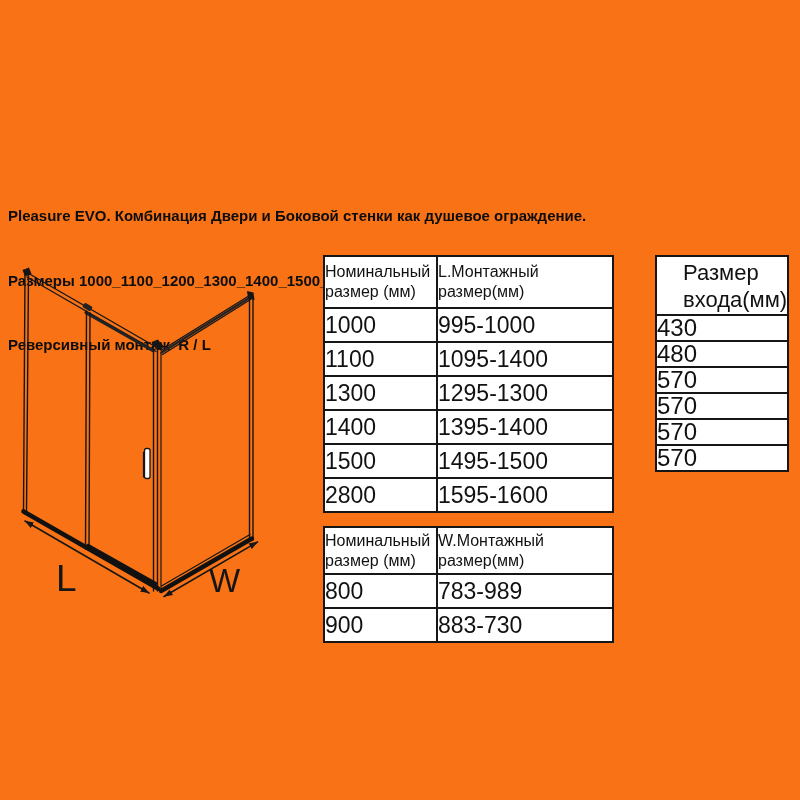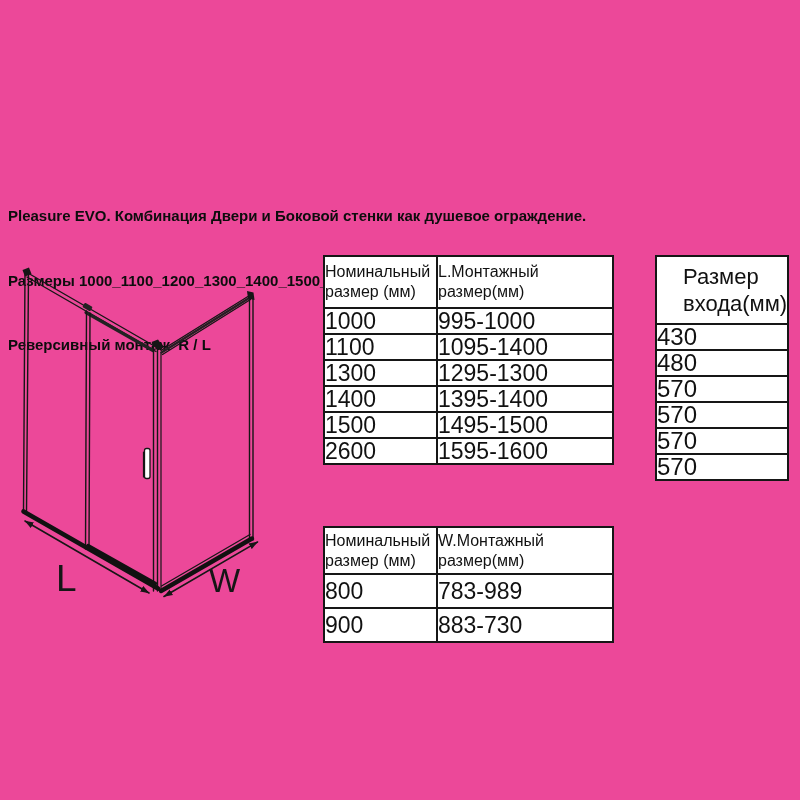--- a/index.html
+++ b/index.html
@@ -1,17 +1,17 @@
 <!DOCTYPE html>
 <html><head>
 <meta charset="utf-8">
 <style>
   html, body { margin:0; padding:0; background:#ffffff; }
   .page {
-    position:relative; width:800px; height:800px; background:#ec4899;
+    position:relative; width:800px; height:800px; background:#f97316;
     font-family:"Liberation Sans", sans-serif; color:#111; overflow:hidden;
   }
   .title-block {
     position:absolute; left:8px; top:162px;
     font-size:15px; font-weight:bold; line-height:21.5px;
     white-space:pre-wrap; color:#0d0d0d;
   }
   .diagram-svg { position:absolute; left:0; top:0; width:800px; height:800px; }
   .dim-label { position:absolute; color:#161616; line-height:1; }
   .dim-label.l { left:56px; top:560px; font-size:37px; }
@@ -22,24 +22,24 @@
 
   #length-table { left:323px; top:255px; width:289px; }
   #width-table  { left:323px; top:526px; width:289px; }
   #entry-table  { left:655px; top:255px; width:132px; }
 
   td.hdr { font-size:16px; line-height:20px; font-weight:normal; }
   td.hdr-left { text-align:left; padding-left:8px; }
   td.val { font-size:23px; line-height:24px; }
 
   #length-table tr.hdr-row { height:52px; }
-  #length-table tr.data-row { height:26px;margin-top:48px; }
+  #length-table tr.data-row { height:34px;margin-top:48px; }
   #width-table tr.hdr-row { height:47px; }
   #width-table tr.data-row { height:34px; }
-  #entry-table tr.hdr-row { height:68px; }
+  #entry-table tr.hdr-row { height:59px; }
   #entry-table tr.data-row { height:24.6px;padding-left:11px; }
   #entry-table td.hdr { font-size:22px; line-height:27px; text-align:left; padding-left:26px; }
   #entry-table td.val { font-size:24px; }
 </style>
 </head>
 <body>
 
 <div class="page">
 
   <div class="title-block">
@@ -132,21 +132,21 @@
     </tr>
     <tr class="data-row">
       <td class="val">1400</td>
       <td class="val">1395-1400</td>
     </tr>
     <tr class="data-row">
       <td class="val">1500</td>
       <td class="val">1495-1500</td>
     </tr>
     <tr class="data-row">
-      <td class="val">2600</td>
+      <td class="val">2800</td>
       <td class="val">1595-1600</td>
     </tr>
   </tbody>
     </table>
 
   <table class="spec" id="width-table">
     <colgroup>
         <col style="width:113px">
         <col style="width:176px">
       </colgroup>

